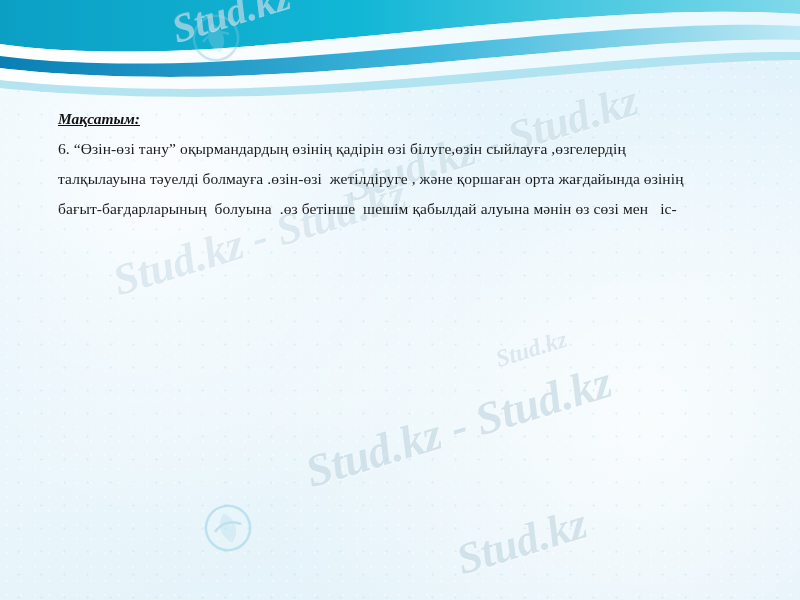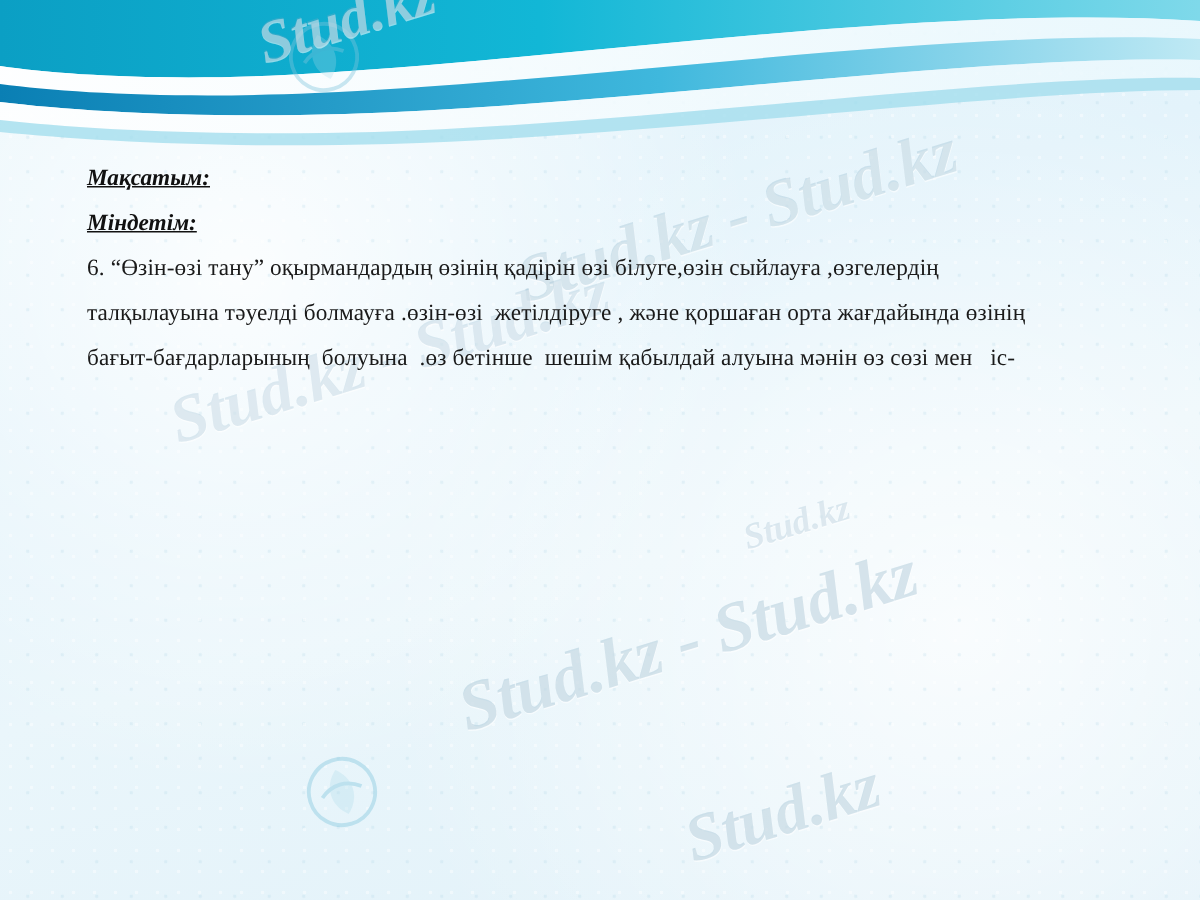--- a/index.html
+++ b/index.html
@@ -142,19 +142,18 @@
   <div class="wm wm-2">Stud.kz - Stud.kz</div>
   <div class="wm wm-3">Stud.kz - Stud.kz</div>
   <div class="wm wm-6">Stud.kz</div>
   <div class="wm wm-4">Stud.kz - Stud.kz</div>
   <div class="wm wm-5">Stud.kz</div>
 
   <div class="content">
 
     <div class="heading">Мақсатым:</div>
 
-    <div class="heading">Міндетім:</div>
     <div class="line">6. “Өзін-өзі тану” оқырмандардың өзінің қадірін өзі білуге,өзін сыйлауға ,өзгелердің</div>
     <div class="line">талқылауына тәуелді болмауға .өзін-өзі  жетілдіруге , және қоршаған орта жағдайында өзінің</div>
     <div class="line">бағыт-бағдарларының  болуына  .өз бетінше  шешім қабылдай алуына мәнін өз сөзі мен   іс-</div>
 
   </div>
 </div>
 
 </body></html>

